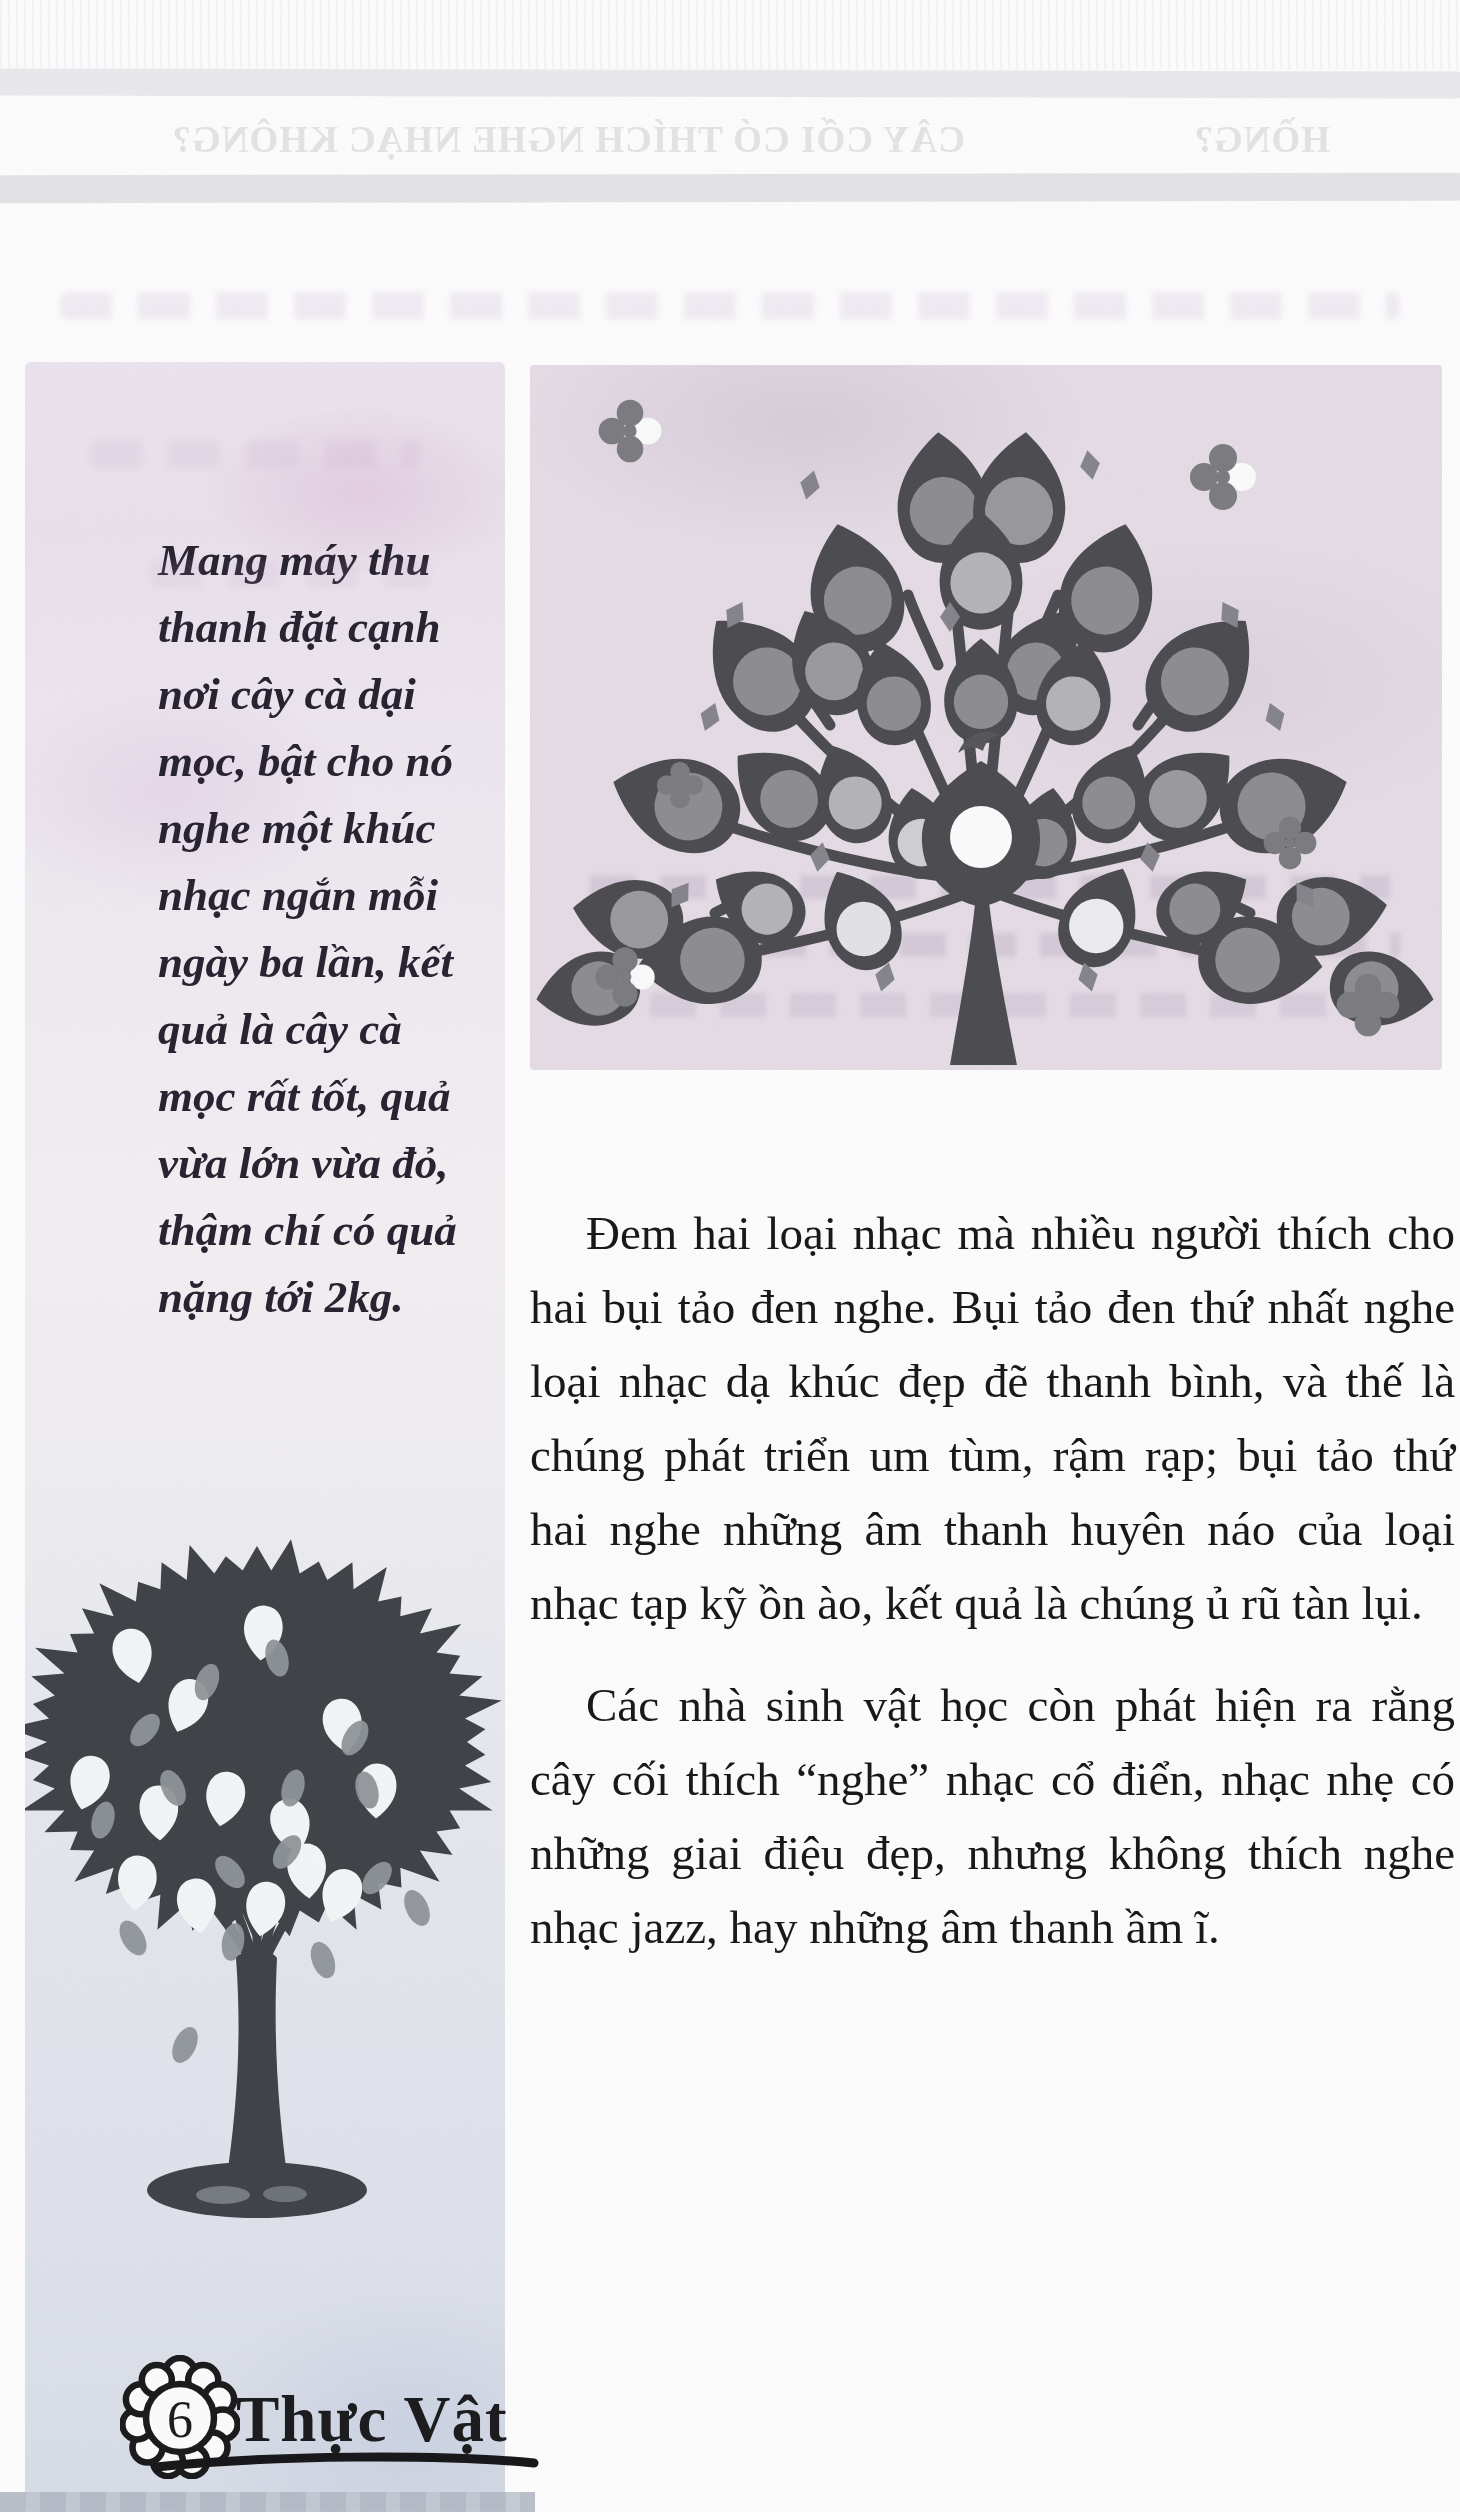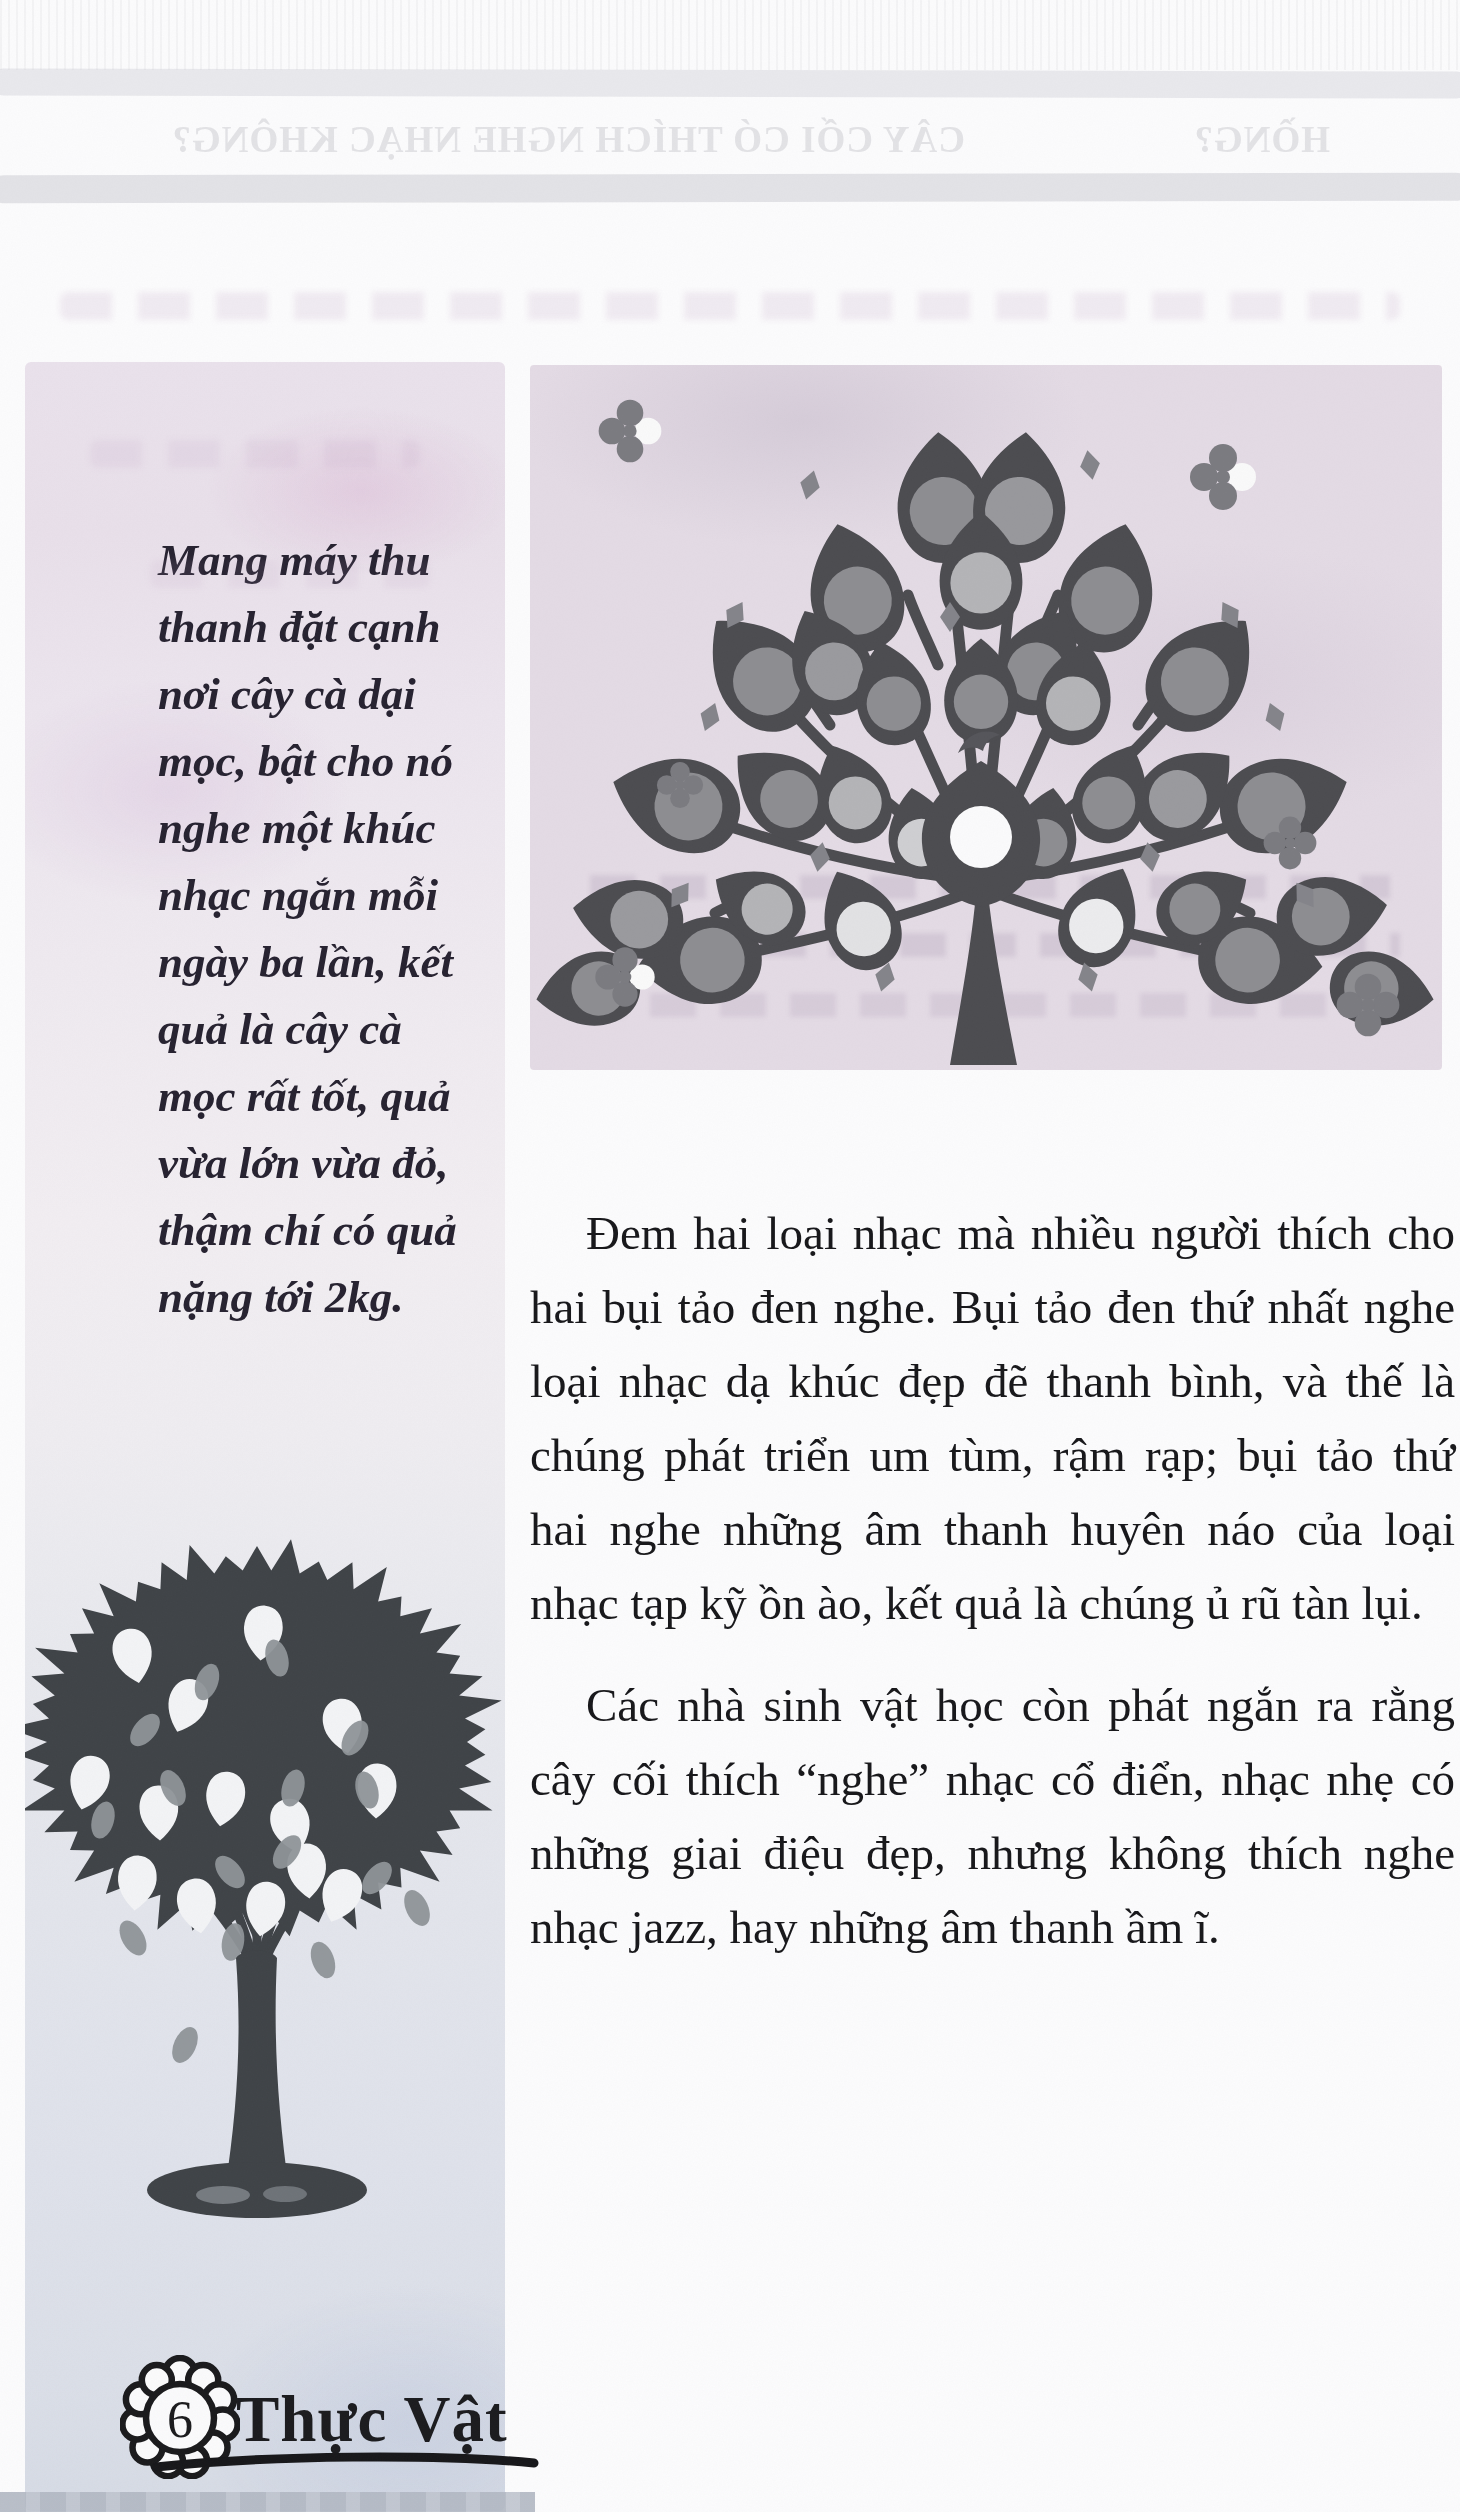--- a/index.html
+++ b/index.html
@@ -315,21 +315,21 @@
           <path d="M420,700 C432,630 442,575 446,528 L458,528 C463,575 473,630 487,700 Z" fill="#4c4c50"></path>
           <path d="M451,396 C410,420 390,448 392,478 C394,512 418,535 451,542 C484,535 508,512 510,478 C512,448 492,420 451,396 Z" fill="#4c4c50"></path>
           <circle cx="451" cy="472" r="31" fill="#fbfbfc"></circle>
           <path d="M428,388 C436,368 456,362 470,370 C460,372 455,378 453,386 C444,380 436,382 428,388 Z" fill="#55555a"></path>
         </g>
     </svg>
   </div>
 
   <div class="body-text">
     <p>Đem hai loại nhạc mà nhiều người thích cho hai bụi tảo đen nghe. Bụi tảo đen thứ nhất nghe loại nhạc dạ khúc đẹp đẽ thanh bình, và thế là chúng phát triển um tùm, rậm rạp; bụi tảo thứ hai nghe những âm thanh huyên náo của loại nhạc tạp kỹ ồn ào, kết quả là chúng ủ rũ tàn lụi.</p>
-    <p>Các nhà sinh vật học còn phát ngắn ra rằng cây cối thích “nghe” nhạc cổ điển, nhạc nhẹ có những giai điệu đẹp, nhưng không thích nghe nhạc jazz, hay những âm thanh ầm ĩ.</p>
+    <p>Các nhà sinh vật học còn phát hiện ra rằng cây cối thích “nghe” nhạc cổ điển, nhạc nhẹ có những giai điệu đẹp, nhưng không thích nghe nhạc jazz, hay những âm thanh ầm ĩ.</p>
   </div>
 
   <svg class="bottom-tree" id="bottomTree" width="490" height="880" viewBox="0 0 490 880">
     <g id="bottomTreeG">
         <path d="M225,470 C210,442 196,426 184,410" stroke="#3f4347" stroke-width="9" fill="none" stroke-linecap="round"></path>
         <path d="M228,468 C220,440 212,422 206,406" stroke="#3f4347" stroke-width="9" fill="none" stroke-linecap="round"></path>
         <path d="M232,467 L232,400" stroke="#3f4347" stroke-width="9" fill="none" stroke-linecap="round"></path>
         <path d="M236,468 C244,440 250,422 256,408" stroke="#3f4347" stroke-width="9" fill="none" stroke-linecap="round"></path>
         <path d="M240,470 C252,444 262,428 272,412" stroke="#3f4347" stroke-width="9" fill="none" stroke-linecap="round"></path>
         <path d="M442.0,252.0 L460.4,264.8 L440.0,275.4 L440.0,275.4 L466.4,291.9 L434.2,298.4 L434.2,298.4 L467.5,320.5 L424.6,320.5 L424.6,320.5 L435.2,338.3 L411.4,341.4 L411.4,341.4 L427.6,365.1 L394.9,360.5 L394.9,360.5 L414.6,391.7 L375.3,377.7 L375.3,377.7 L376.5,397.4 L353.1,392.5 L353.1,392.5 L356.4,419.5 L328.6,404.7 L328.6,404.7 L331.6,439.7 L302.3,414.1 L302.3,414.1 L293.8,432.5 L274.7,420.4 L274.7,420.4 L264.6,446.3 L246.3,423.6 L246.3,423.6 L232.0,456.7 L217.7,423.6 L217.7,423.6 L200.8,437.7 L189.3,420.4 L189.3,420.4 L167.4,440.8 L161.7,414.1 L161.7,414.1 L132.4,439.7 L135.4,404.7 L135.4,404.7 L113.1,412.2 L110.9,392.5 L110.9,392.5 L80.9,404.1 L88.7,377.7 L88.7,377.7 L49.4,391.7 L69.1,360.5 L69.1,360.5 L45.0,360.1 L52.6,341.4 L52.6,341.4 L19.4,342.2 L39.4,320.5 L39.4,320.5 L-3.5,320.5 L29.8,298.4 L29.8,298.4 L7.9,290.1 L24.0,275.4 L24.0,275.4 L-6.8,265.4 L22.0,252.0 L22.0,252.0 L-17.3,238.0 L24.0,228.6 L24.0,228.6 L7.9,213.9 L29.8,205.6 L29.8,205.6 L6.4,186.3 L39.4,183.5 L39.4,183.5 L10.1,157.8 L52.6,162.6 L52.6,162.6 L45.0,143.9 L69.1,143.5 L69.1,143.5 L57.0,118.2 L88.7,126.3 L88.7,126.3 L74.3,93.2 L110.9,111.5 L110.9,111.5 L113.1,91.8 L135.4,99.3 L135.4,99.3 L136.6,72.2 L161.7,89.9 L161.7,89.9 L164.6,54.9 L189.3,83.6 L189.3,83.6 L200.8,66.3 L217.7,80.4 L217.7,80.4 L232.0,55.9 L246.3,80.4 L246.3,80.4 L266.0,49.2 L274.7,83.6 L274.7,83.6 L293.8,71.5 L302.3,89.9 L302.3,89.9 L327.4,72.2 L328.6,99.3 L328.6,99.3 L361.8,77.1 L353.1,111.5 L353.1,111.5 L376.5,106.6 L375.3,126.3 L375.3,126.3 L407.0,118.2 L394.9,143.5 L394.9,143.5 L436.2,134.0 L411.4,162.6 L411.4,162.6 L435.2,165.7 L424.6,183.5 L424.6,183.5 L457.6,186.3 L434.2,205.6 L434.2,205.6 L476.7,210.4 L440.0,228.6 L440.0,228.6 L460.4,239.2 L442.0,252.0 Z" fill="#3f4347"></path>

